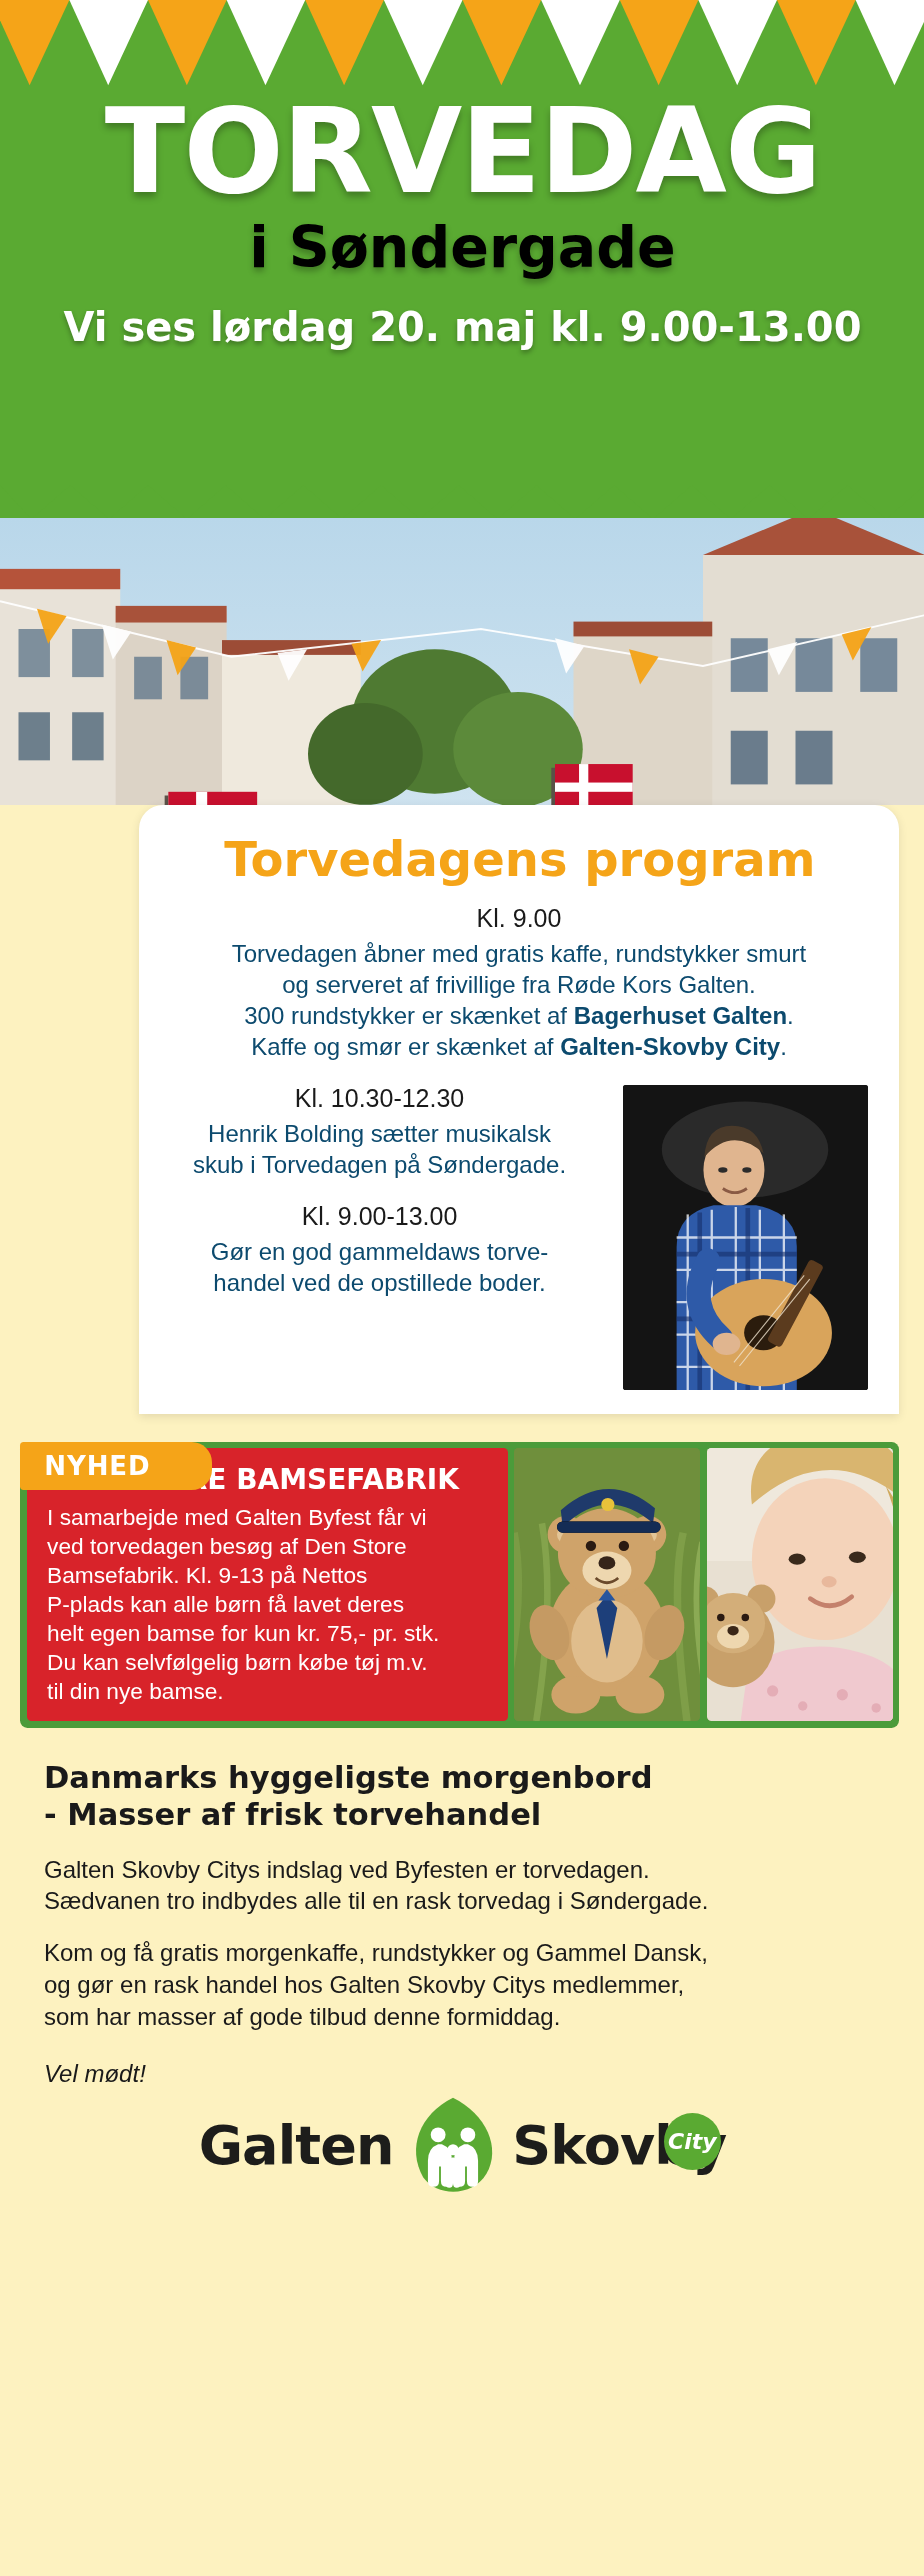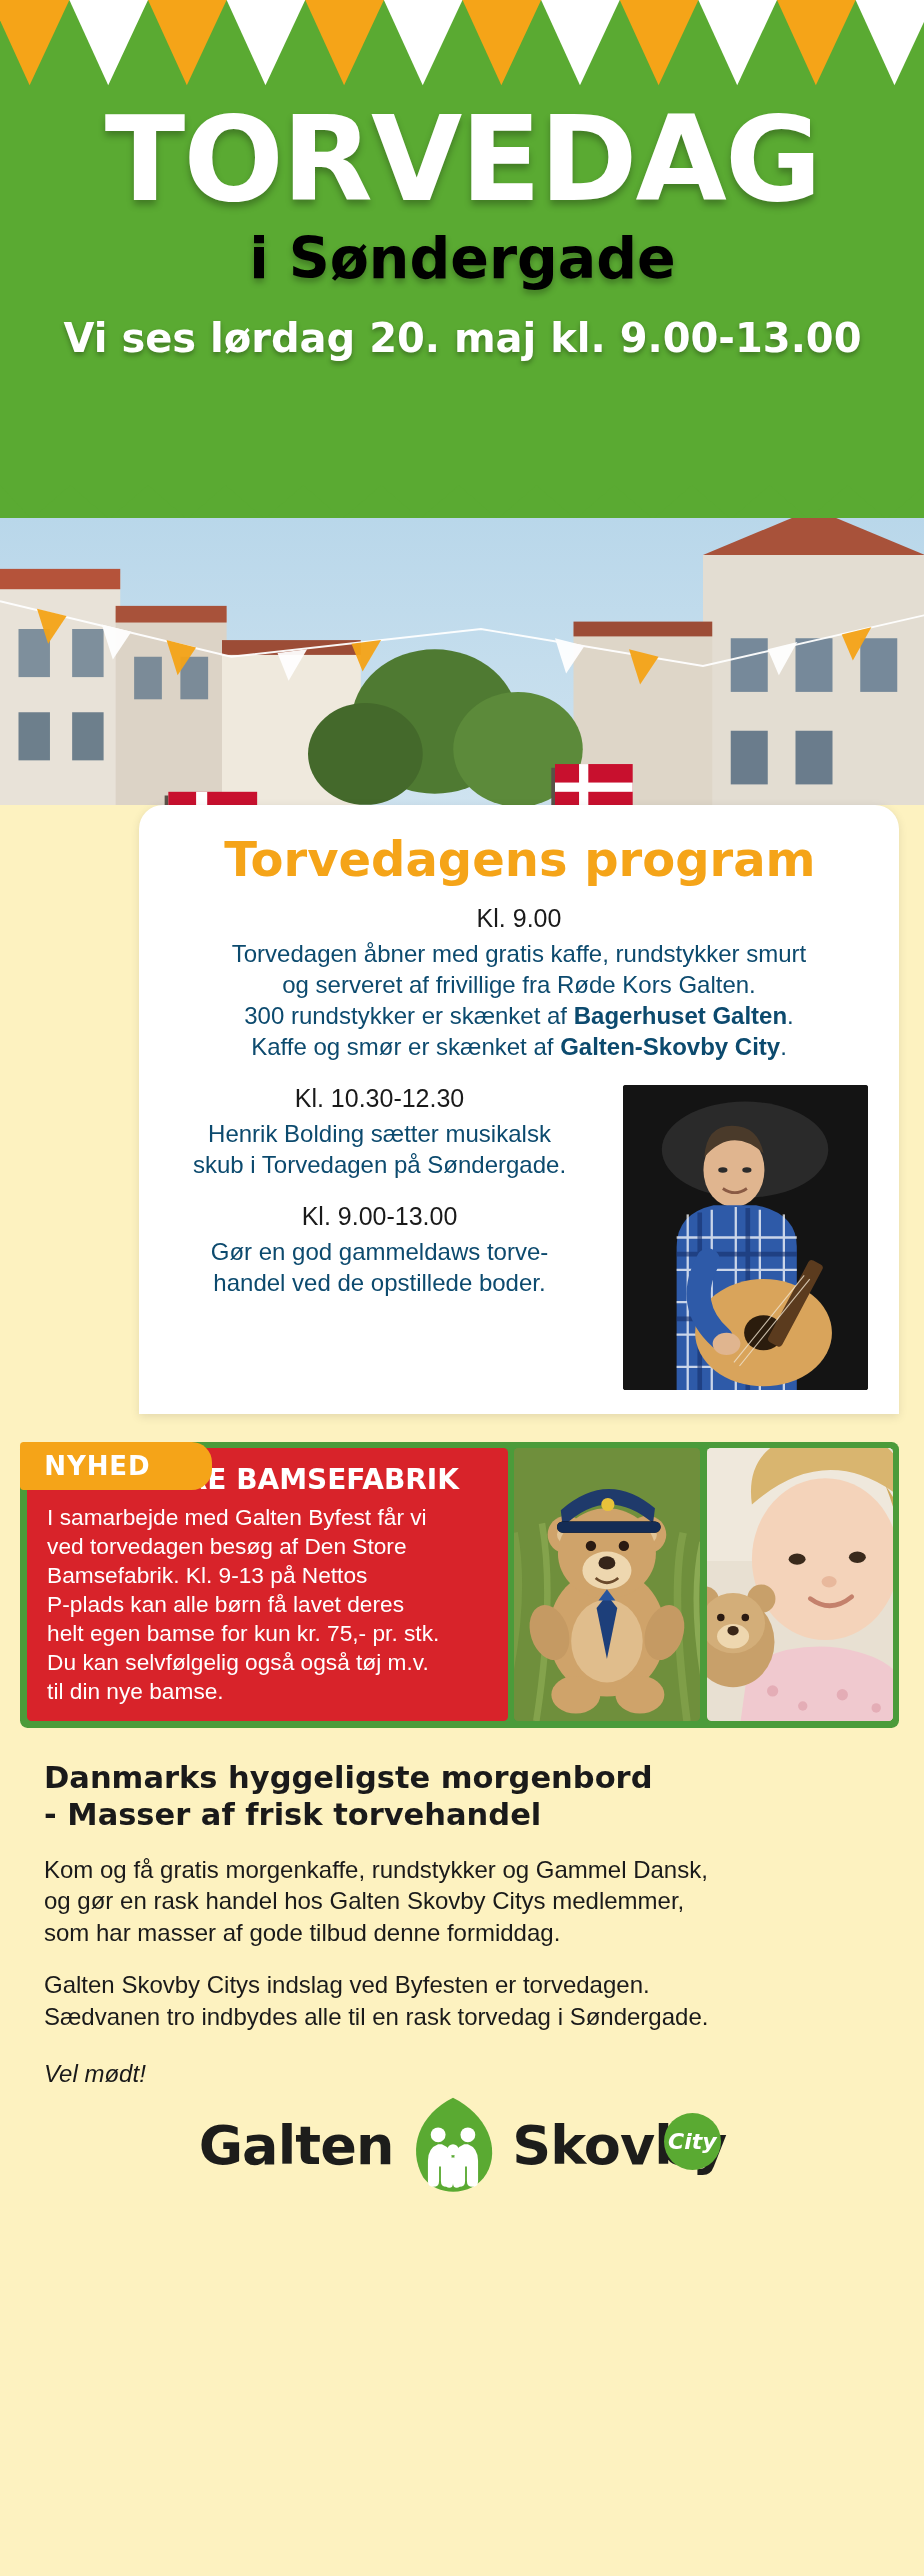--- a/index.html
+++ b/index.html
@@ -45,21 +45,21 @@
     z-index: 2;
     display: block;
   }
   .title-main {
     font-family: "DejaVu Sans", sans-serif;
     font-weight: bold;
     font-size: 118px;
     line-height: 0.92;
     letter-spacing: -1.8px;
     color: #ffffff;
-    margin: 16px;
+    margin: 8px;
     text-shadow: 0 4.6px 7.4px rgba(0,0,0,0.28);
   }
   .title-sub {
     font-family: "DejaVu Sans", sans-serif;
     font-weight: bold;
     font-size: 57px;
     line-height: 1;
     color: #000000;
     margin: 13px 0 0 0;
     text-shadow: 0 3.7px 6.5px rgba(0,0,0,0.28);
@@ -546,21 +546,21 @@
       <div class="nyhed-panel">
 
         <div class="bamse-red">
           <div class="bamse-head">DEN STORE BAMSEFABRIK</div>
           <p class="bamse-text">
             <span>I samarbejde med Galten Byfest får vi</span><br>
             <span>ved torvedagen besøg af Den Store</span><br>
             <span>Bamsefabrik. Kl. 9-13 på Nettos</span><br>
             <span>P-plads kan alle børn få lavet deres</span><br>
             <span>helt egen bamse for kun kr. 75,- pr. stk.</span><br>
-            <span>Du kan selvfølgelig også også tøj m.v.</span><br>
+            <span>Du kan selvfølgelig børn købe tøj m.v.</span><br>
             <span>til din nye bamse.</span>
           </p>
         </div>
 
         <div class="bamse-pic">
           <svg viewBox="0 0 230 290" preserveAspectRatio="xMidYMid slice">
             <rect width="230" height="290" fill="#6f8f3c"></rect>
             <g opacity="0.65">
               <path d="M0 290 q30 -120 16 -200" stroke="#81a24a" stroke-width="9" fill="none"></path>
               <path d="M40 290 q20 -130 6 -210" stroke="#8fae55" stroke-width="7" fill="none"></path>
@@ -629,27 +629,27 @@
         </div>
       </div>
     </div>
 
     <div class="footer-text">
       <p class="foot-head">
         <span>Danmarks hyggeligste morgenbord</span><br>
         <span>- Masser af frisk torvehandel</span>
       </p>
       <p class="foot-p">
+        <span>Galten Skovby Citys indslag ved Byfesten er torvedagen.</span><br>
+        <span>Sædvanen tro indbydes alle til en rask torvedag i Søndergade.</span>
+      </p>
+      <p class="foot-p">
         <span>Kom og få gratis morgenkaffe, rundstykker og Gammel Dansk,</span><br>
         <span>og gør en rask handel hos Galten Skovby Citys medlemmer,</span><br>
         <span>som har masser af gode tilbud denne formiddag.</span>
-      </p>
-      <p class="foot-p">
-        <span>Galten Skovby Citys indslag ved Byfesten er torvedagen.</span><br>
-        <span>Sædvanen tro indbydes alle til en rask torvedag i Søndergade.</span>
       </p>
       <p class="foot-italic">Vel mødt!</p>
     </div>
 
     <div class="logo-row">
       <div class="logo-word">Galten</div>
       <div class="logo-mark">
         <svg viewBox="0 0 112 112" width="104" height="104">
           <path d="M56 4 C20 22 6 58 24 90 C40 112 78 110 92 86 C108 58 92 22 56 4 Z" fill="#5aaa32"></path>
           <g fill="#ffffff">

